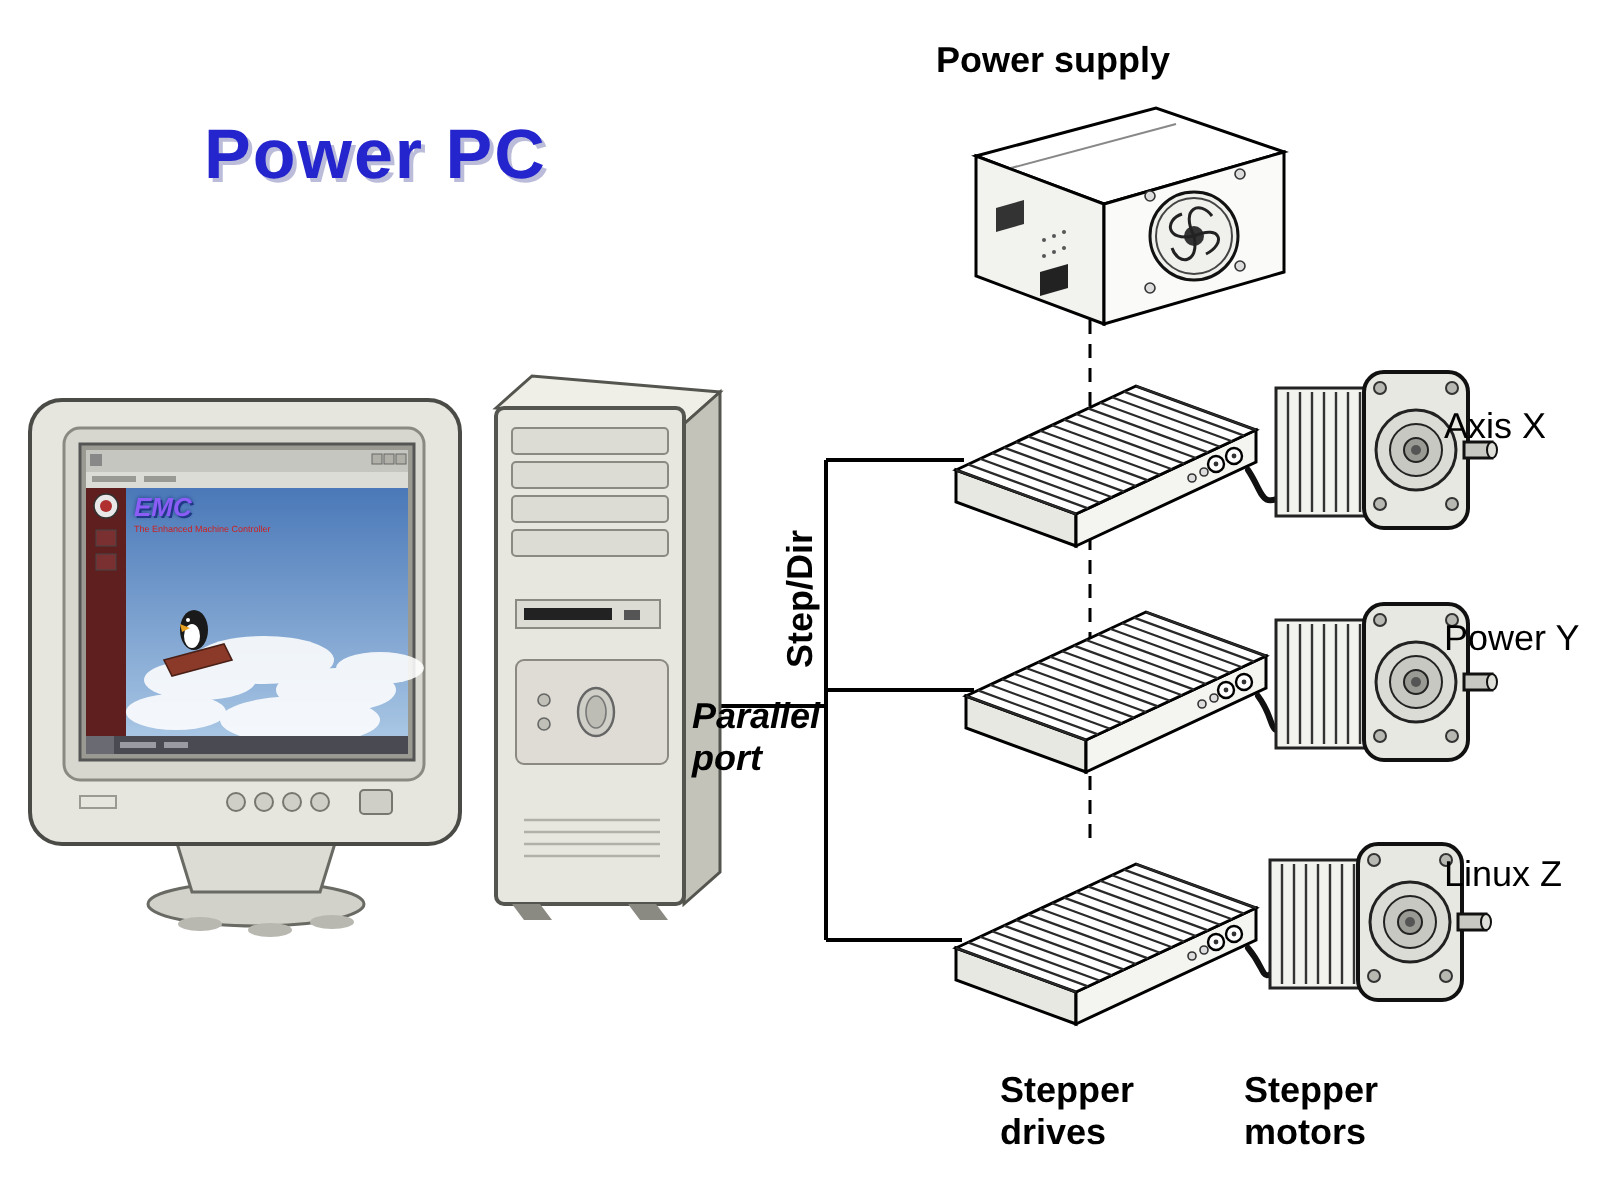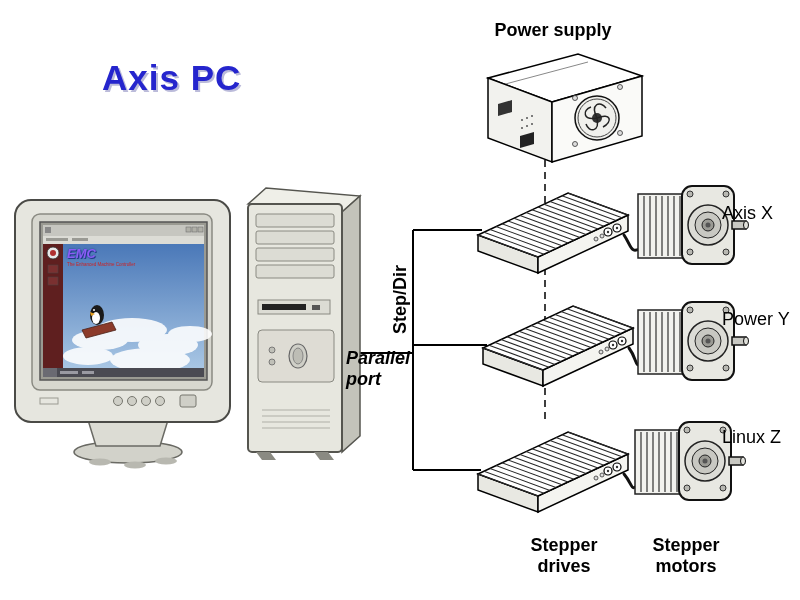--- a/index.html
+++ b/index.html
@@ -5,21 +5,21 @@
   html,body{margin:0;padding:0;background:#fff;}
   .stage{
     position:relative;width:800px;height:600px;background:#ffffff;overflow:hidden;
     font-family:"Liberation Sans",sans-serif;
   }
   .art{position:absolute;left:0;top:0;}
   .lbl{position:absolute;color:#000;}
   .b18{font-weight:700;font-size:18px;line-height:21px;}
   .r18{font-weight:400;font-size:18px;line-height:21px;}
   .pre{white-space:pre-line;}
-  .center{text-align:center;}
+  .center{}
   .linux-pc{
     left:102px;top:58px;font-size:35px;font-weight:800;letter-spacing:1px;
     color:#2525cd;text-shadow:2px 2px 0 rgba(60,60,150,0.35);
   }
   .power-supply{left:468px;top:20px;width:170px;}
   .step-dir{
     left:390px;top:334px;transform-origin:0 0;transform:rotate(-90deg);
     white-space:nowrap;
   }
   .parallel-port{left:346px;top:348px;font-style:italic;}
@@ -205,21 +205,21 @@
       <path d="M624,235 C632,247 630,254 642,248"></path>
       <path d="M629,348 C638,360 634,368 642,364"></path>
       <path d="M624,474 C634,486 630,492 639,484"></path>
     </g>
 
     <use href="#motor" x="636" y="182"></use>
     <use href="#motor" x="636" y="298"></use>
     <use href="#motor" x="633" y="418"></use>
   </svg>
 
-  <div class="lbl linux-pc">Axis PC</div>
+  <div class="lbl linux-pc">Power PC</div>
   <div class="lbl b18 center power-supply">Power supply</div>
   <div class="lbl b18 step-dir">Step/Dir</div>
   <div class="lbl b18 pre parallel-port">Parallel
 port</div>
   <div class="lbl r18 axis-x">Axis X</div>
   <div class="lbl r18 axis-y">Power Y</div>
   <div class="lbl r18 axis-z">Linux Z</div>
   <div class="lbl b18 pre center stepper-drives">Stepper
 drives</div>
   <div class="lbl b18 pre center stepper-motors">Stepper

